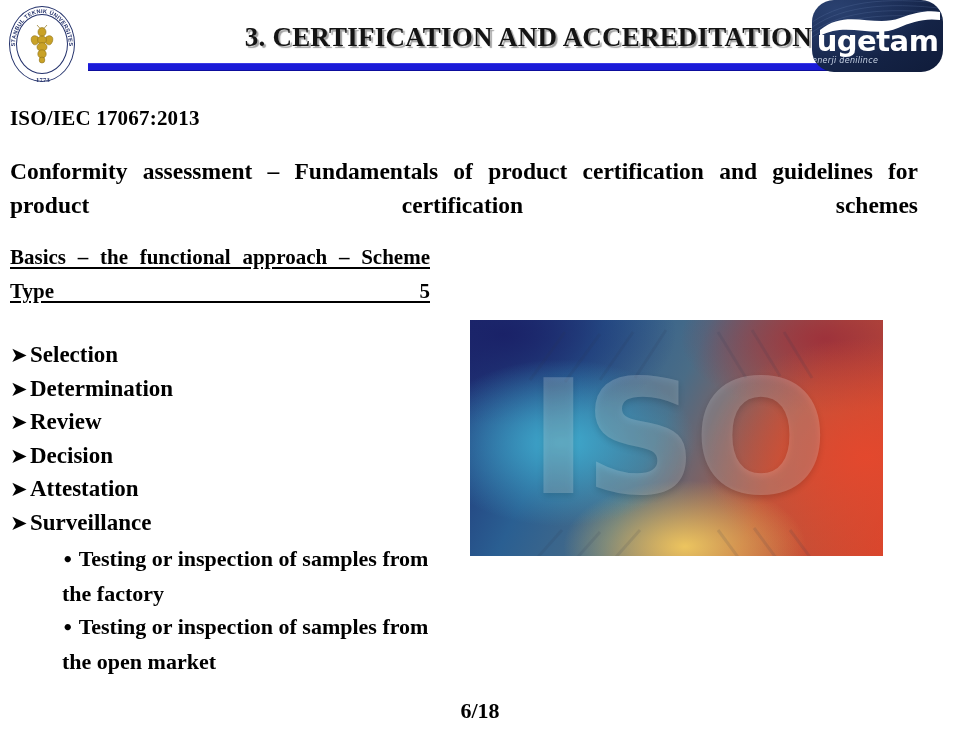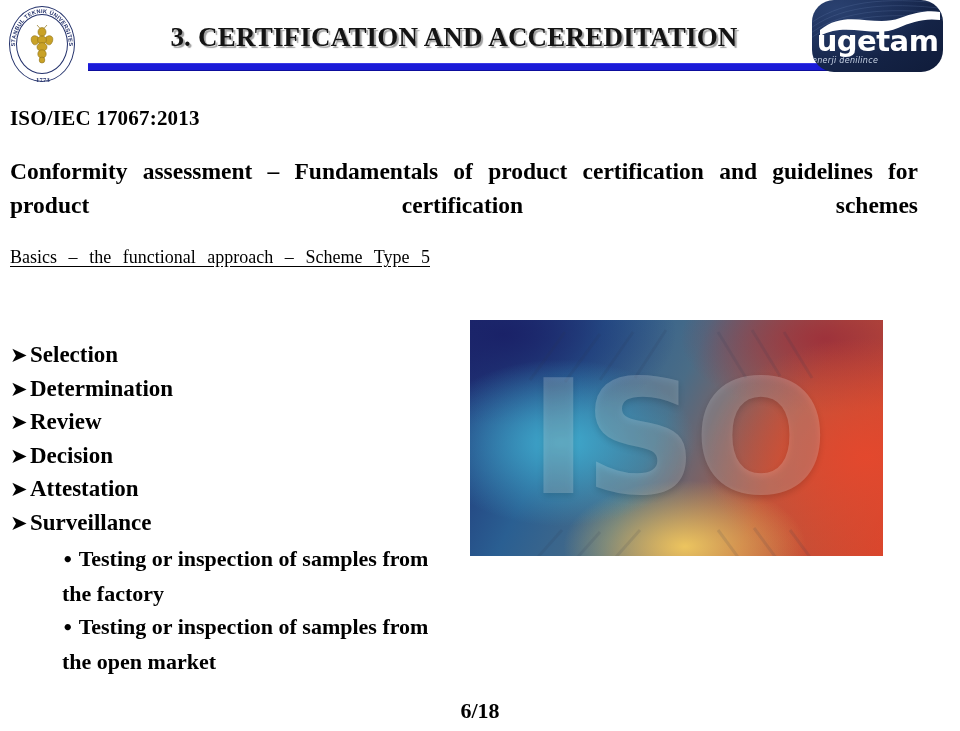--- a/index.html
+++ b/index.html
@@ -82,21 +82,21 @@
     font-weight: bold;
     letter-spacing: .3px;
   }
 
   
   .header-title {
     position: absolute;
     left: 96px;
     top: 22px;
     width: 716px;
-    text-align: center;
+    text-align: right;
     font-size: 27px;
     font-weight: bold;
     letter-spacing: .2px;
     color: #141414;
     text-shadow: 2px 2px 1px rgba(130,130,130,.75);
     white-space: nowrap;
   }
 
   
   .header-bar {
@@ -191,22 +191,22 @@
     content: "";
     display: inline-block;
     width: 100%;
   }
 
   .section-head {
     position: absolute;
     left: 10px;
     top: 136px;
     width: 420px;
-    font-size: 18px;
-    font-weight: normal;
+    font-size: 21px;
+    font-weight: bold;
     line-height: 34px;
     text-align: justify;
     text-decoration: underline;
     text-underline-offset: 3px;
   }
   .section-head::after {
     content: "";
     display: inline-block;
     width: 100%;
   }

